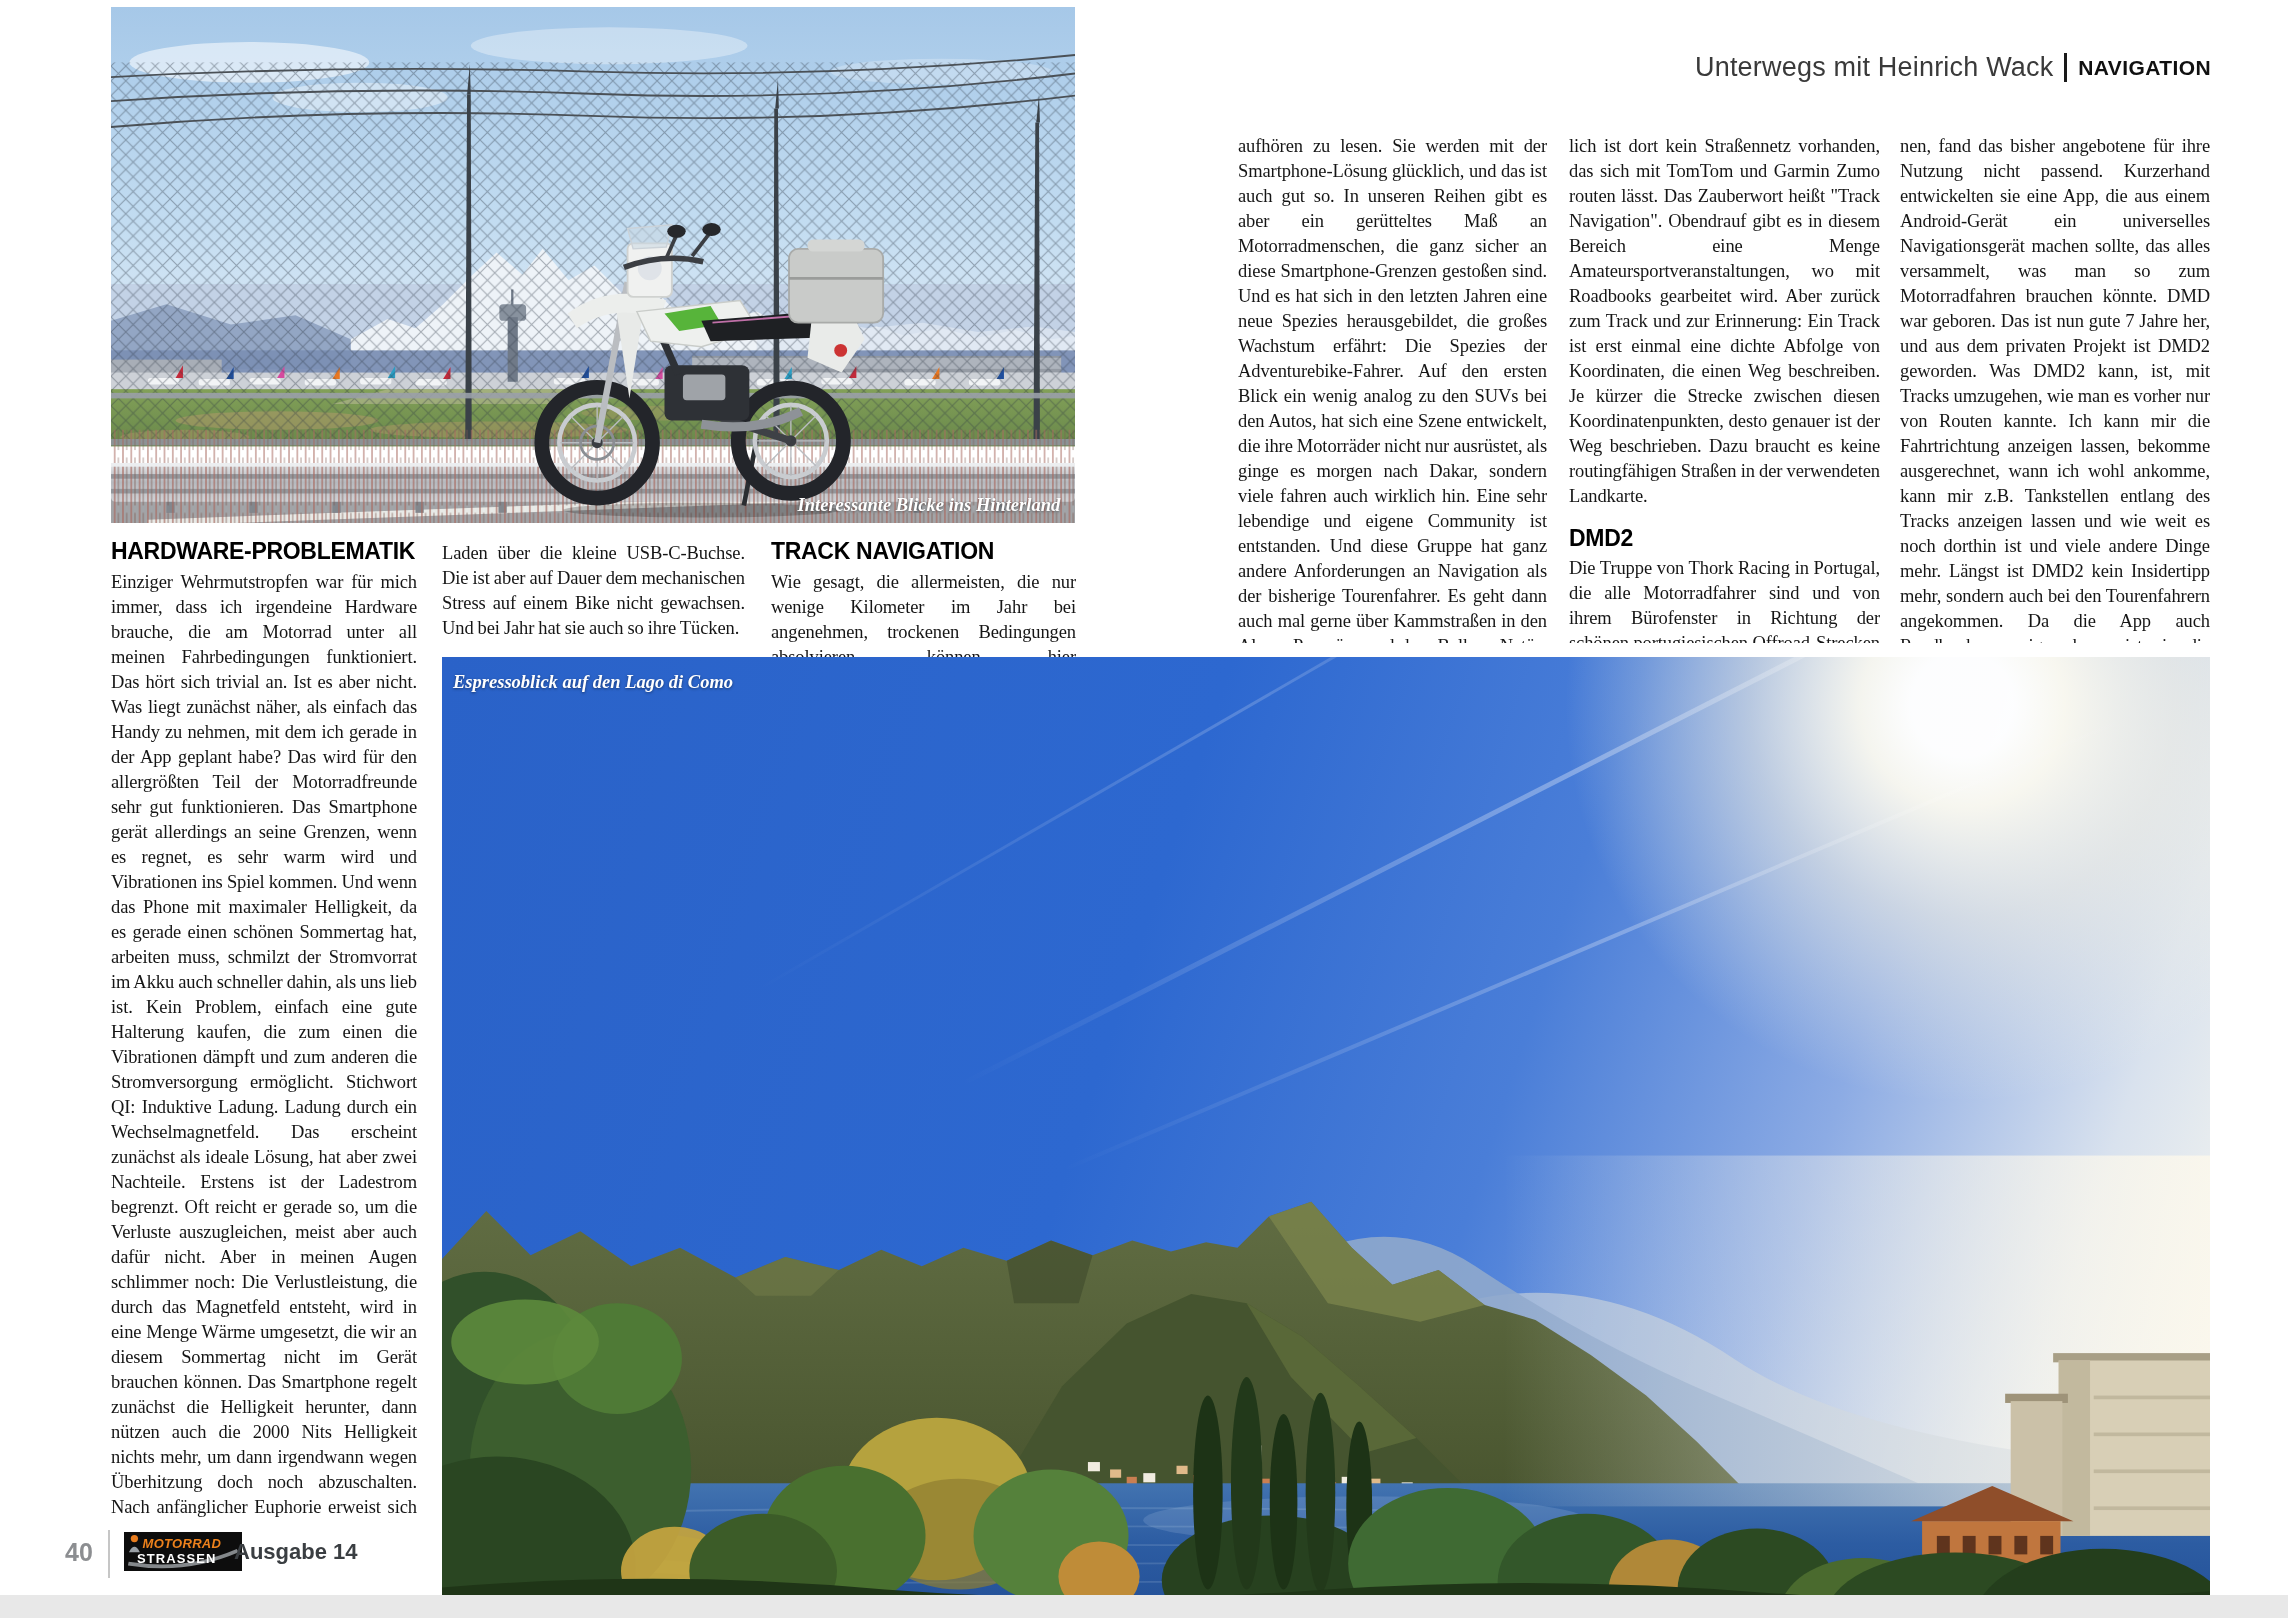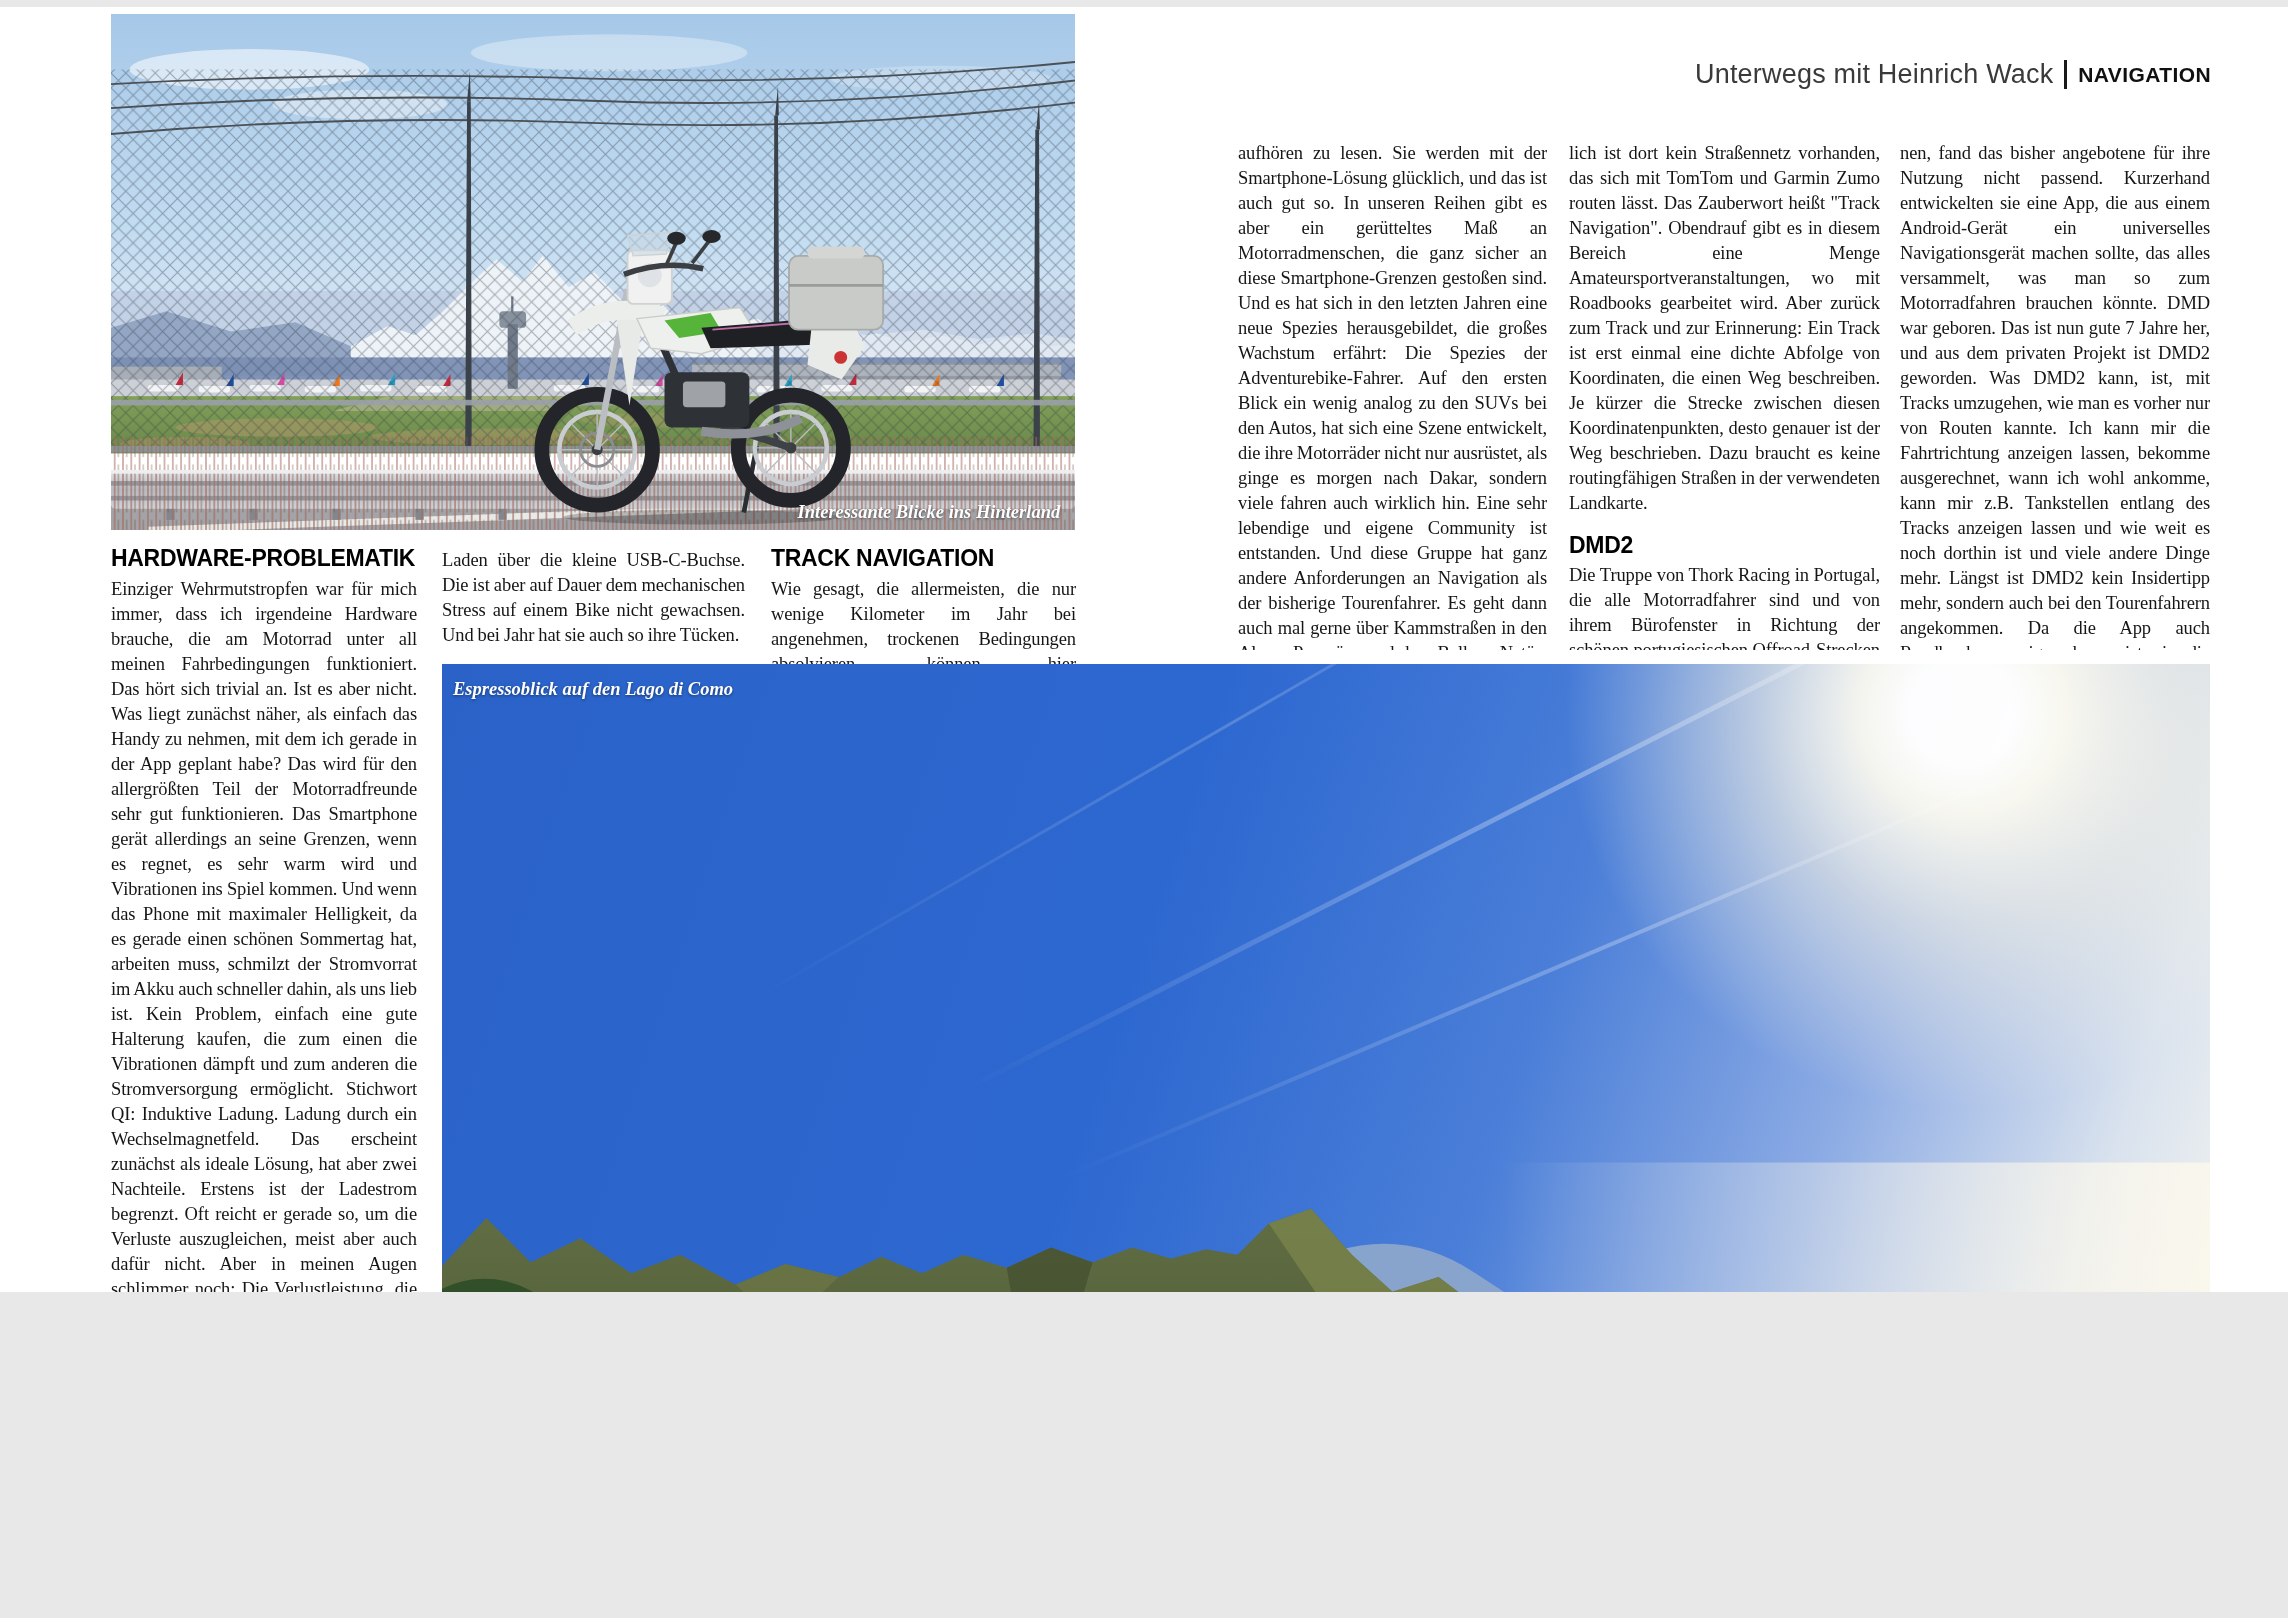--- a/index.html
+++ b/index.html
@@ -1,17 +1,17 @@
 <!DOCTYPE html>
 <html lang="de" style="font-size:14.8px"><head>
 <meta charset="utf-8">
 <style>
   html,body{margin:0;padding:0;background:#e8e8e8;}
-  .page{position:relative;width:2289px;height:1285px;background:#ffffff;overflow:hidden;
-        font-family:"Liberation Serif",serif;color:#151515;margin-top:7px;}
+  .page{position:relative;width:2289px;height:1595px;background:#ffffff;overflow:hidden;
+        font-family:"Liberation Serif",serif;color:#151515;}
   
   .pageheader{position:absolute;top:52px;right:78px;display:flex;align-items:center;gap:11px;
               font-family:"Liberation Sans",sans-serif;}
   .kicker{font-size:27px;font-weight:400;color:#3a3a3a;letter-spacing:0.2px;}
   .header-bar{width:2.8px;height:29.5px;background:#1a1a1a;}
   .section{font-size:21px;font-weight:700;color:#101010;letter-spacing:0.4px;}
   
   .photo{position:absolute;margin:0;overflow:hidden;}
   .photo svg{position:absolute;inset:0;width:100%;height:100%;display:block;}
   .photo-top{left:111px;top:7.4px;width:964px;height:516px;}
@@ -30,22 +30,22 @@
   .colhead{font-family:"Liberation Sans",sans-serif;font-weight:700;font-size:23px;
            letter-spacing:-0.3px;color:#000;margin:0 0 6.5px 0;line-height:1.05;}
   .colhead.sub{margin-top:16.6px;}
   .colbody{font-size:18.5px;line-height:25px;text-align:justify;hyphens:auto;-webkit-hyphens:auto;
            letter-spacing:-0.1px;word-spacing:-0.5px;}
   .colbody.cont{text-align-last:justify;}
   
   .pagenum{position:absolute;left:65px;top:1538px;font-family:"Liberation Sans",sans-serif;
            font-weight:700;font-size:25px;color:#8c8e91;}
   .foot-divider{position:absolute;left:108px;top:1530px;width:1.8px;height:48px;background:#c6c6c6;}
-  .logo{position:absolute;left:112px;top:1532px;width:102px;height:39px;background:#0d0d0d;
-        overflow:hidden;}
+  .logo{position:absolute;left:124px;top:1532px;width:102px;height:39px;background:#0d0d0d;
+        overflow:hidden;padding-left:16px;}
   .logo-line1{position:absolute;left:18.5px;top:3.7px;font-family:"Liberation Sans",sans-serif;
               font-style:italic;font-weight:700;font-size:13px;letter-spacing:0.3px;color:#ee821c;}
   .logo-line2{position:absolute;left:13px;top:18.5px;font-family:"Liberation Sans",sans-serif;
               font-weight:700;font-size:13px;letter-spacing:1.1px;color:#ffffff;}
   .logo svg.swoosh{position:absolute;inset:0;width:100%;height:100%;}
   .logo svg.rider{position:absolute;left:2.8px;top:1.8px;}
   .edition{position:absolute;left:234px;top:1539px;font-family:"Liberation Sans",sans-serif;
            font-size:22px;color:#3a3e42;font-weight:bold;}
 </style>
 </head>

